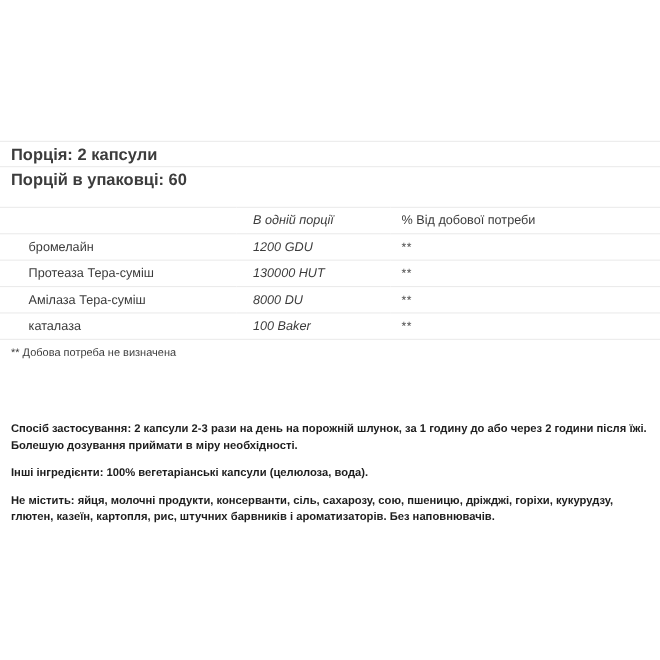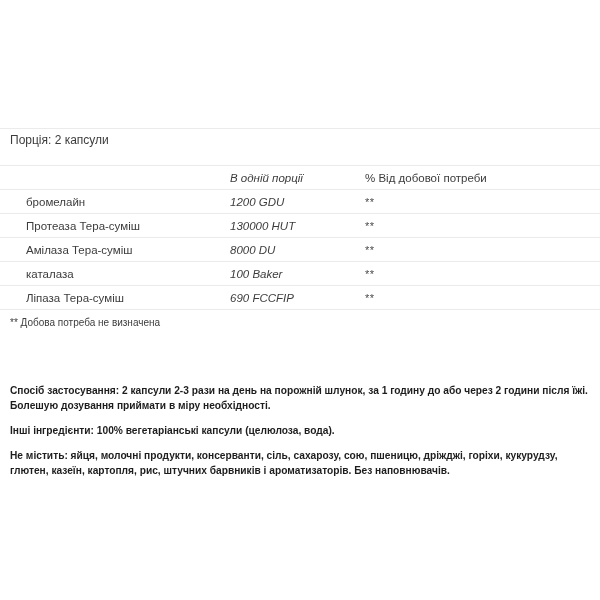--- a/index.html
+++ b/index.html
@@ -33,25 +33,26 @@
   }
 
   .rule-row {
     border-top: 1px solid #ebebeb;
     box-sizing: border-box;
   }
 
   .serving-line {
     height: 23px;
     line-height: 23px;
-    font-size: 12px;
+    font-size: 15px;
     color: #3c3c3c;
     padding-left: 10px;
     box-sizing: border-box;
     white-space: nowrap;
+    font-weight: bold;
   }
 
   .spacer-row {
     height: 14px;
     box-sizing: border-box;
   }
 
   
   table.facts {
     width: 600px;
@@ -123,20 +124,21 @@
 </style>
 </head>
 <body>
 
 <div class="page">
 
   <div class="panel">
 
     <div class="serving-line rule-row">Порція: 2 капсули</div>
 
+    <div class="serving-line rule-row">Порцій в упаковці: 60</div>
 
     <div class="spacer-row"></div>
 
     <table class="facts">
       <colgroup>
         <col class="c-name">
         <col class="c-amount">
         <col class="c-dv">
       </colgroup>
       <thead>
@@ -160,25 +162,20 @@
         <tr>
           <td class="t-name">Амілаза Тера-суміш</td>
           <td class="t-amount">8000 DU</td>
           <td class="t-dv">**</td>
         </tr>
         <tr>
           <td class="t-name">каталаза</td>
           <td class="t-amount">100 Baker</td>
           <td class="t-dv">**</td>
         </tr>
-        <tr>
-          <td class="t-name">Ліпаза Тера-суміш</td>
-          <td class="t-amount">690 FCCFIP</td>
-          <td class="t-dv">**</td>
-        </tr>
       </tbody>
     </table>
 
     <div class="footnote">** Добова потреба не визначена</div>
 
   </div>
 
   <div class="notes">
     <p>Спосіб застосування: 2 капсули 2-3 рази на день на порожній шлунок, за 1 годину до або через 2 години після їжі. Болешую дозування приймати в міру необхідності.</p>
     <p>Інші інгредієнти: 100% вегетаріанські капсули (целюлоза, вода).</p>

